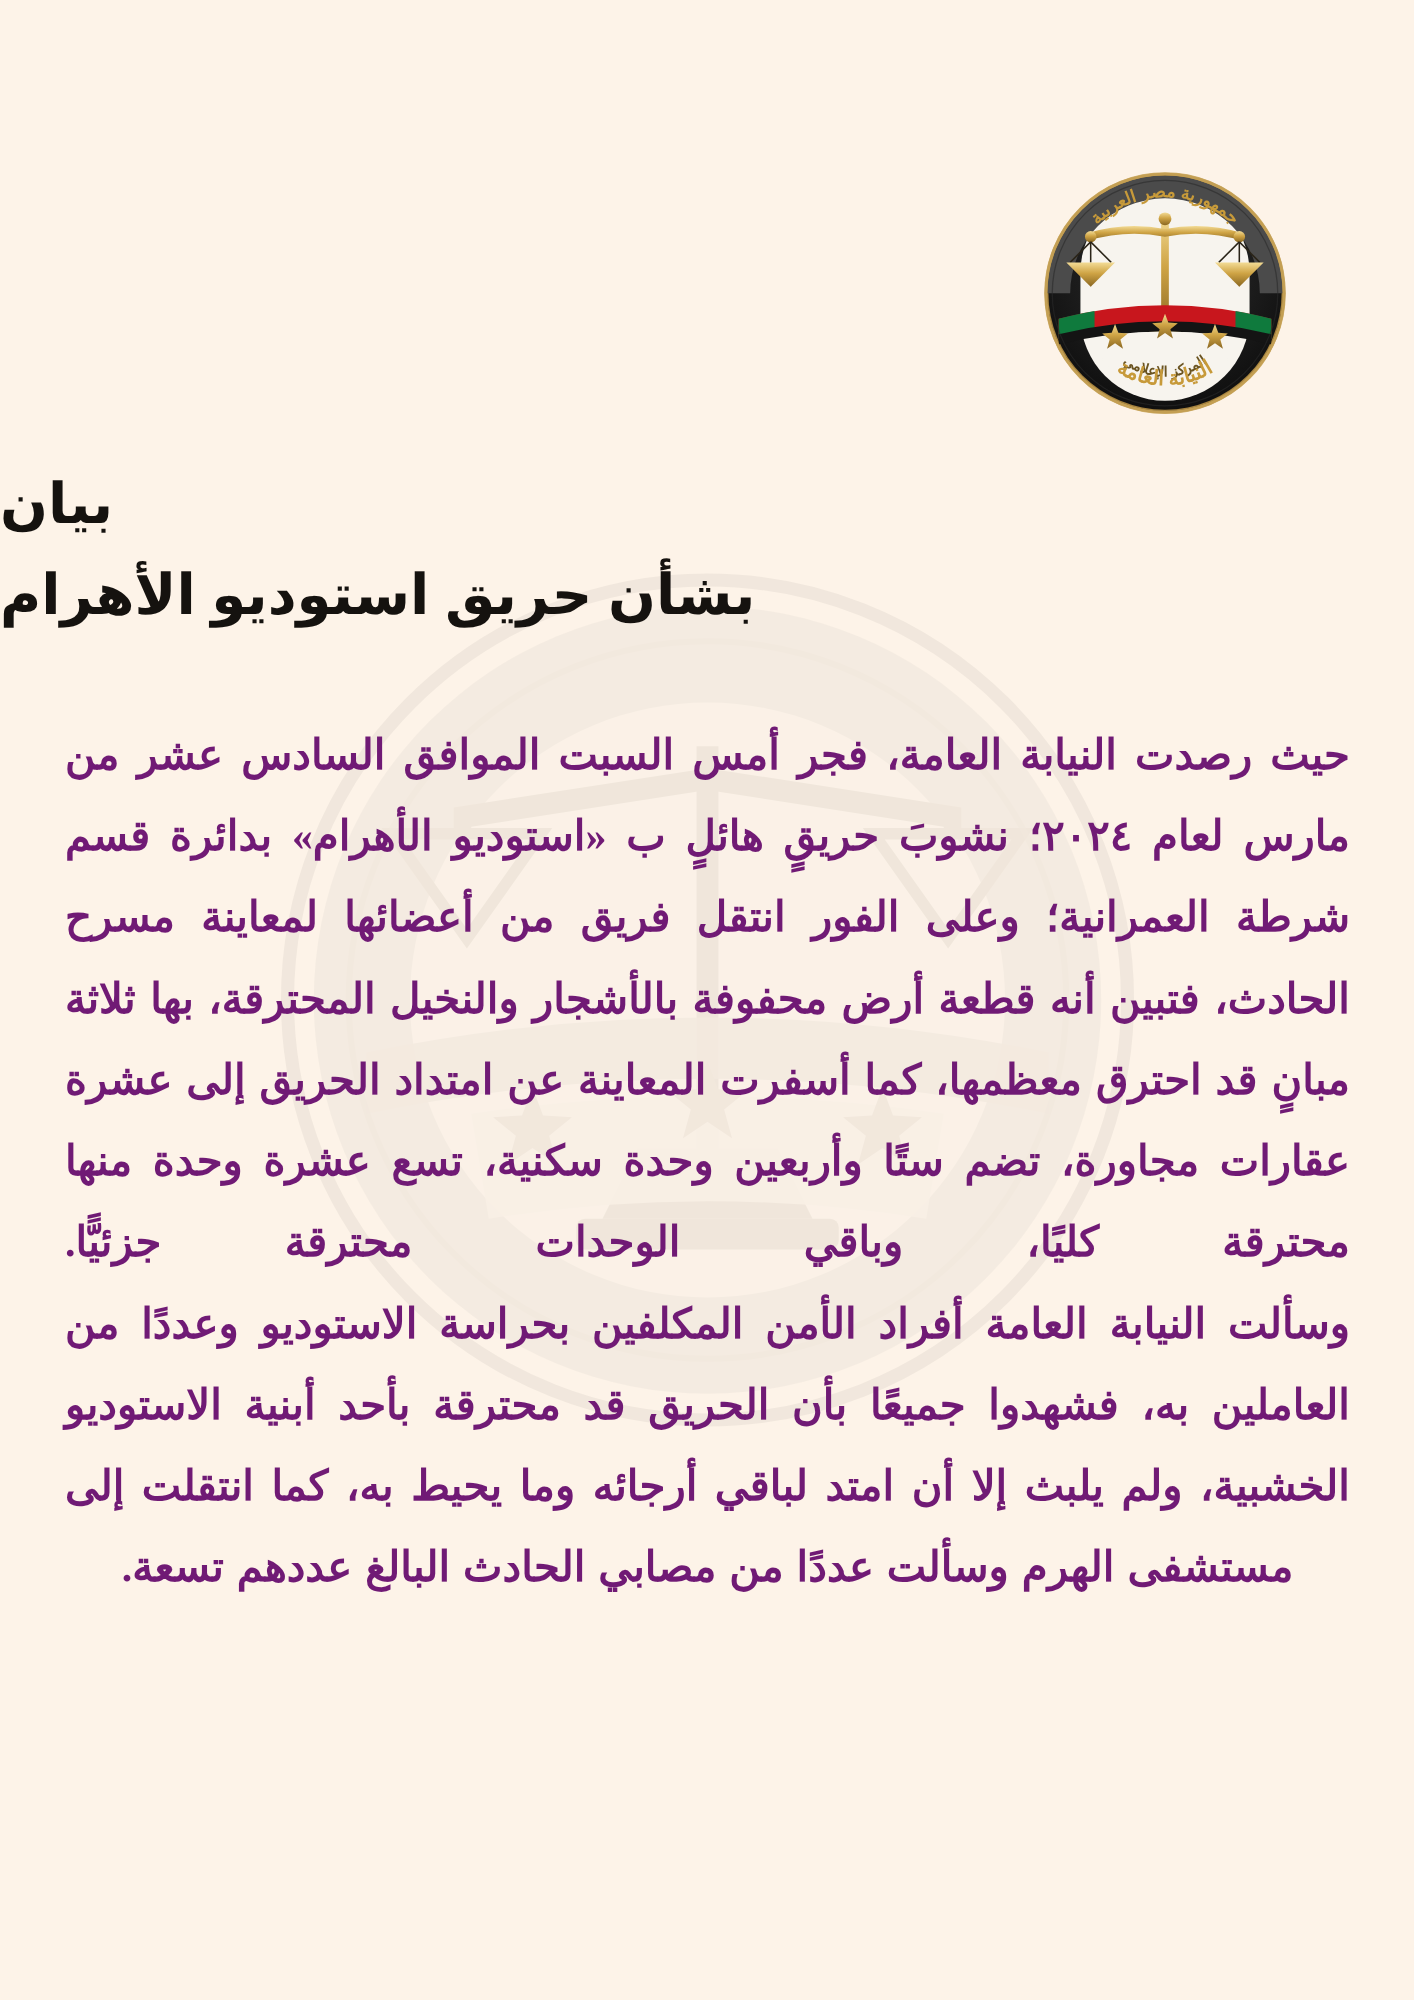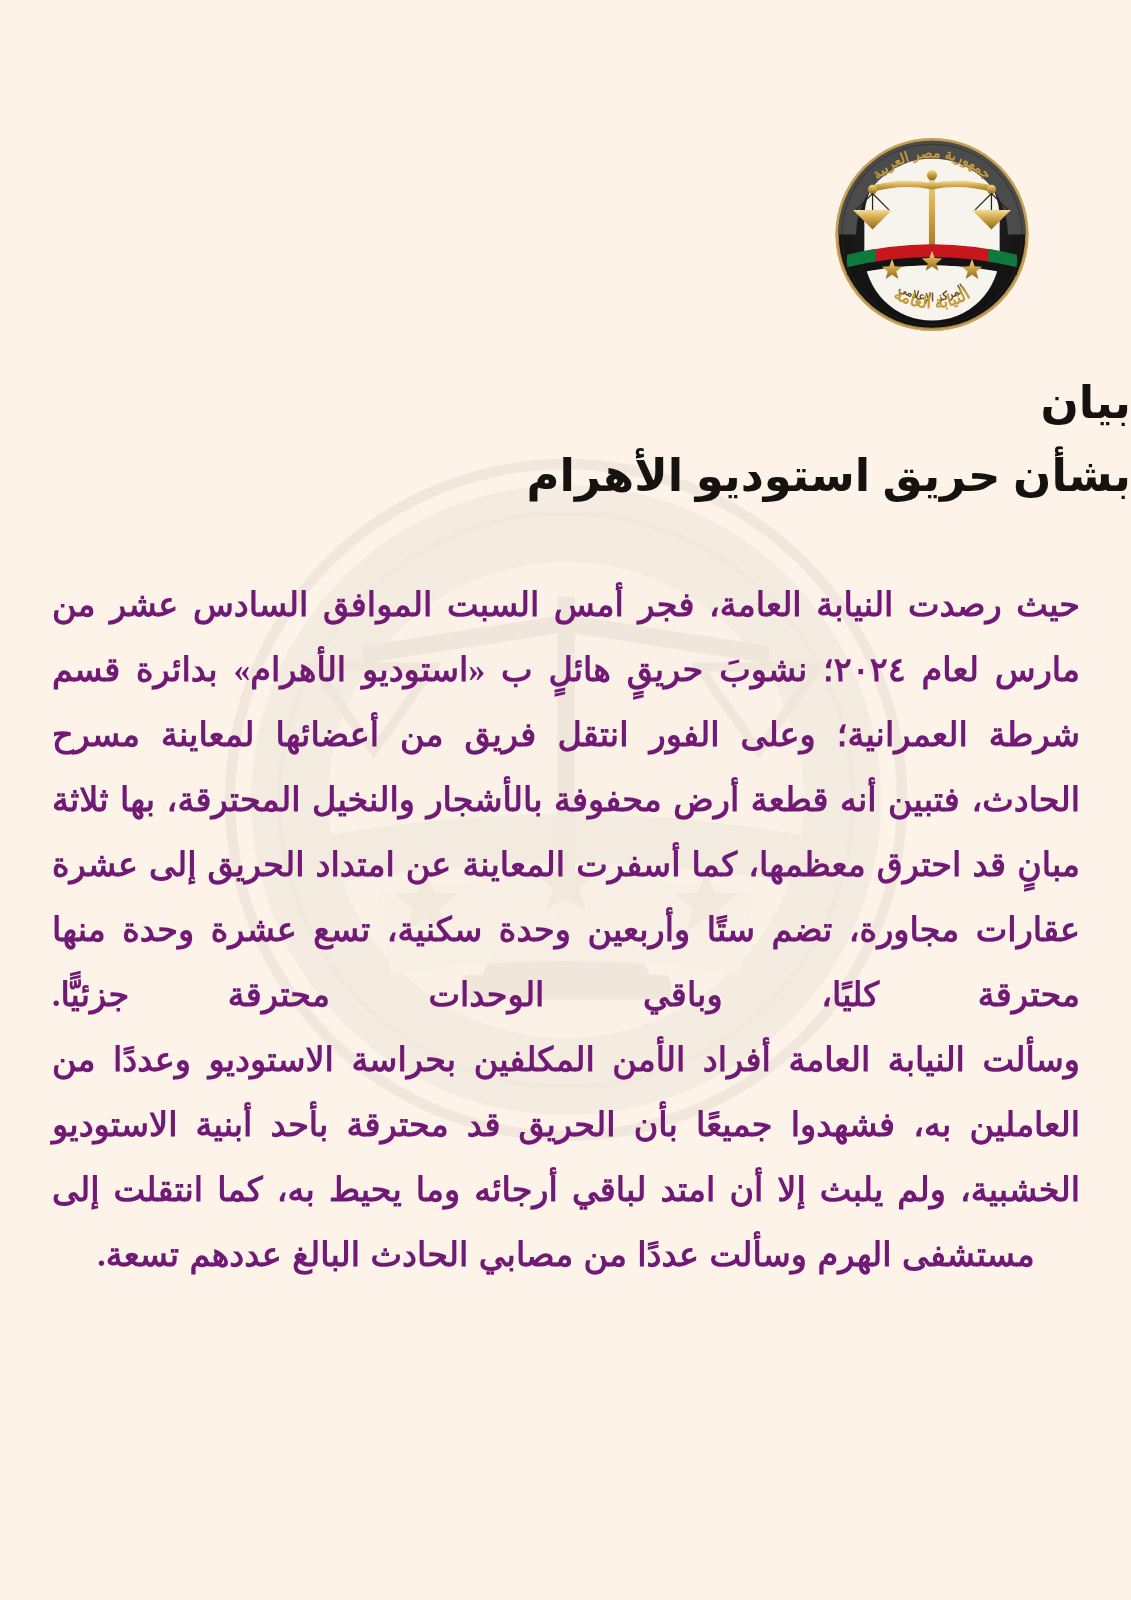--- a/index.html
+++ b/index.html
@@ -56,40 +56,39 @@
     height: 205px;
   }
   .emblem svg { display:block; width:100%; height:100%; }
 
   
   .titles {
     position: absolute;
     top: 378px;
     left: 0;
     width: 1131px;
-    text-align: right;
+    text-align: left;
     z-index: 3;
   }
   .title-main {
     font-family: "Liberation Sans", "DejaVu Sans", sans-serif;
     font-weight: bold;
     font-size: 45px;
     color: #15120f;
     line-height: 1.12;
     letter-spacing: 0;
     margin: 0;
   }
   .title-sub {
     font-family: "Liberation Sans", "DejaVu Sans", sans-serif;
     font-weight: bold;
     font-size: 45px;
     color: #15120f;
     line-height: 1.15;
     margin: 22px 0 0 0;
-    padding-left: 31px;
   }
 
   
   .body-text {
     position: absolute;
     top: 572px;
     left: 52px;
     width: 1028px;
     z-index: 3;
     color: #701a75;

